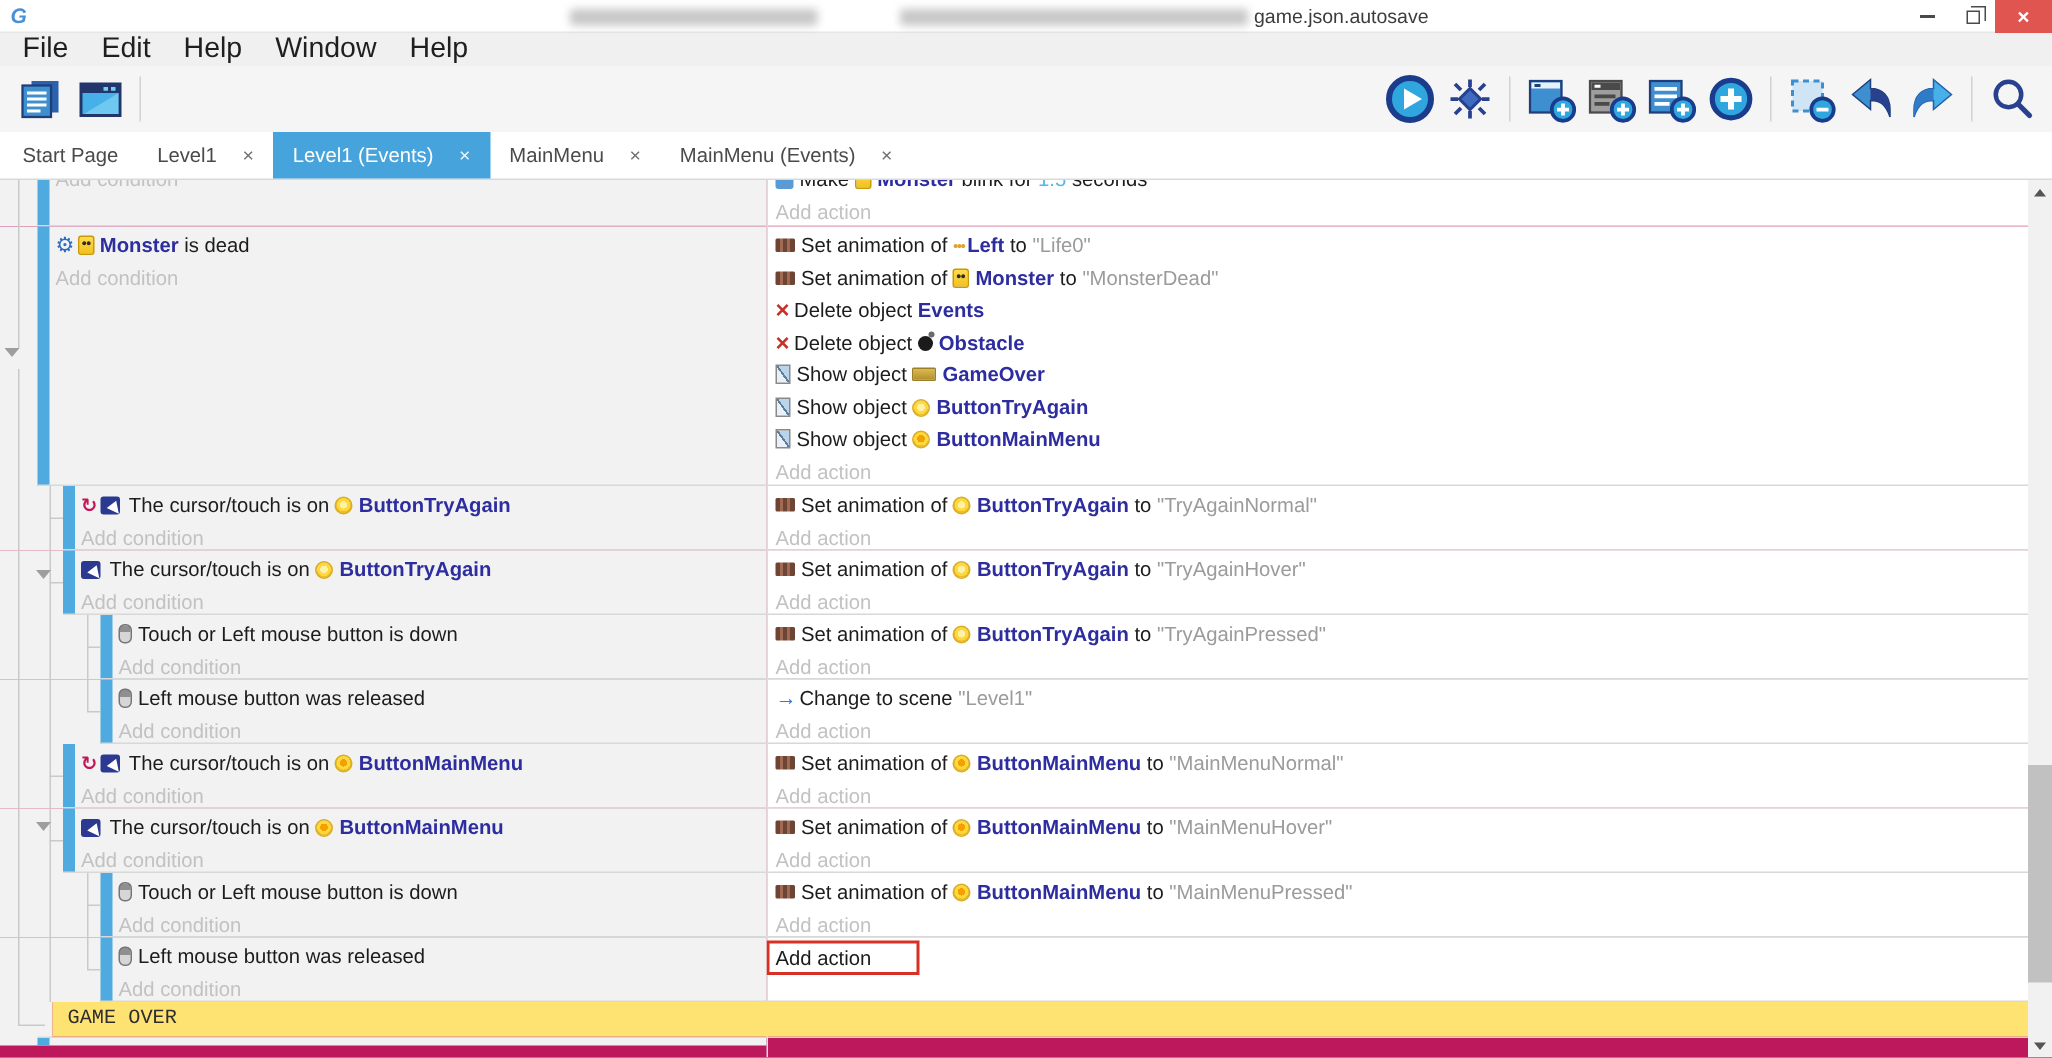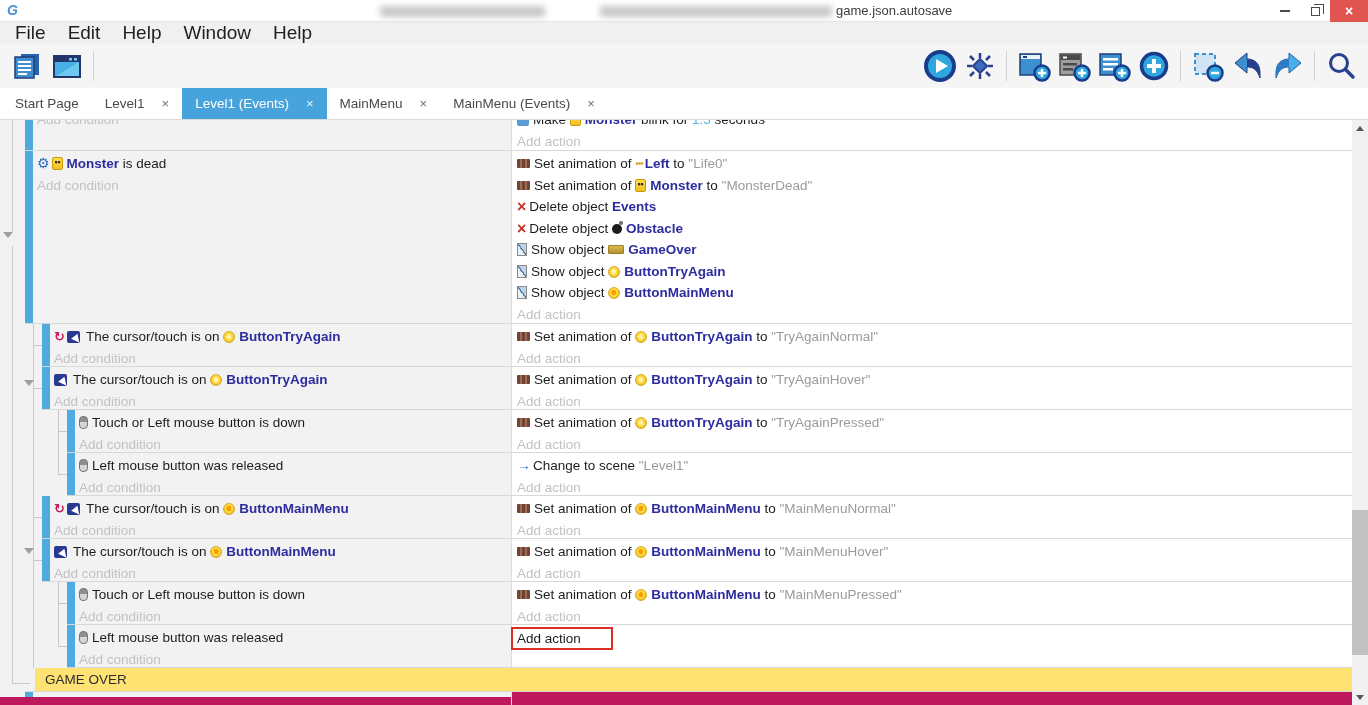--- a/index.html
+++ b/index.html
@@ -411,21 +411,21 @@
             </div>
           </div>
           <div class="cell-act">
             <div class="lines" style="left: 6px;">
               <div class="line"><span class="hl-box"><span class="seg-p">Add action</span></span></div>
             </div>
           </div>
           <div class="ev-bar" style="left: 67px;"></div>
           <div class="ev-border" style="left: 67px;"></div>
         </div>
-        <div class="ev-row t-comment" style="height: 24px;">
+        <div class="ev-row t-comment" style="height: 24px; font-family: Liberation Mono, monospace;">
           <div class="cell-cond" style="width: 35px;"></div>
           <div class="comment-bar">GAME OVER</div>
           <div class="ev-border" style="left: 25px;"></div>
         </div>
         <div class="ev-row t-sliver" style="height: 5px;">
           <div class="cell-cond"></div>
           <div class="ev-bar" style="left: 25px;"></div>
         </div>
       </div>
 

